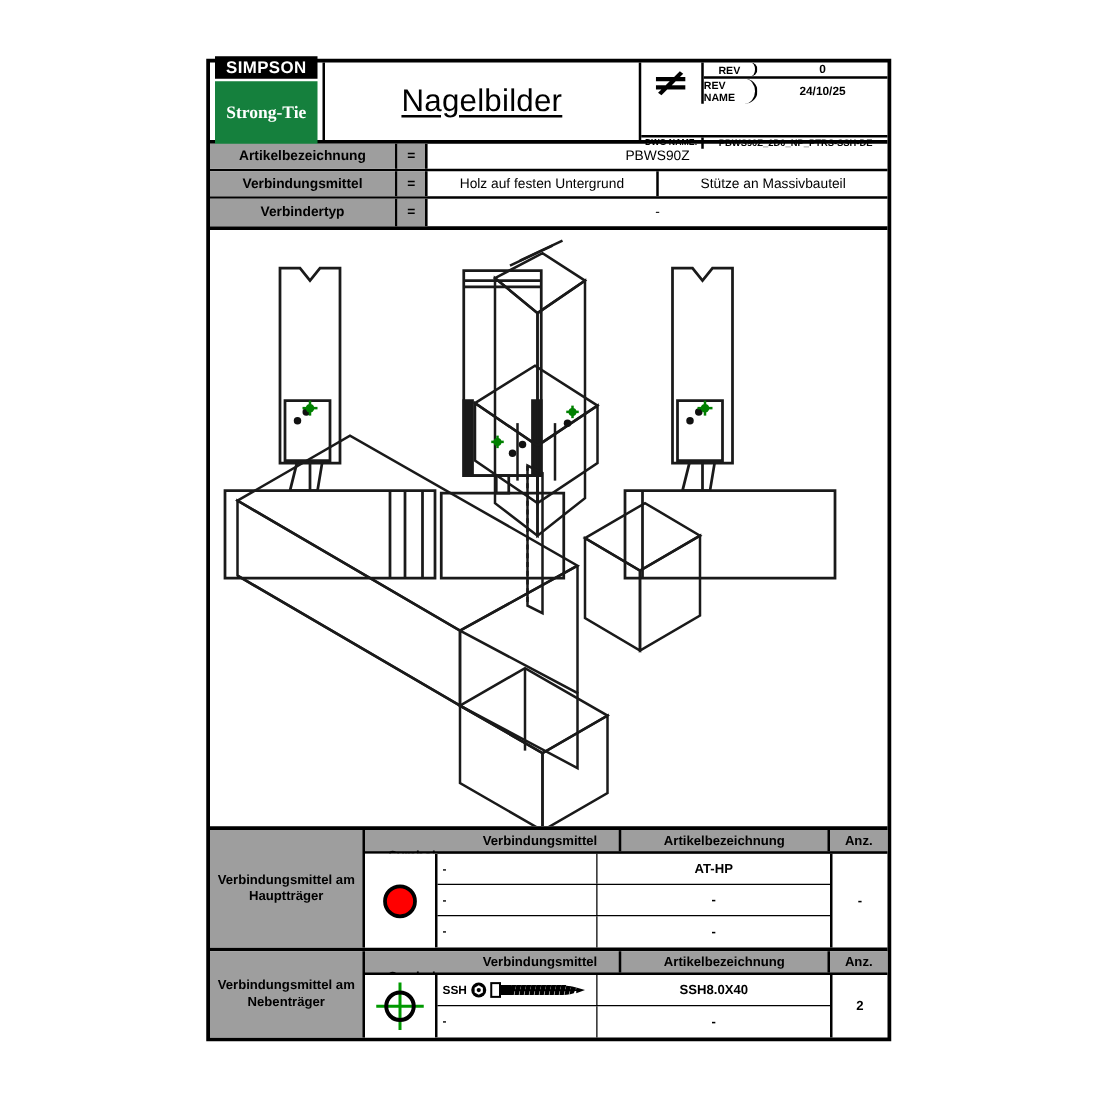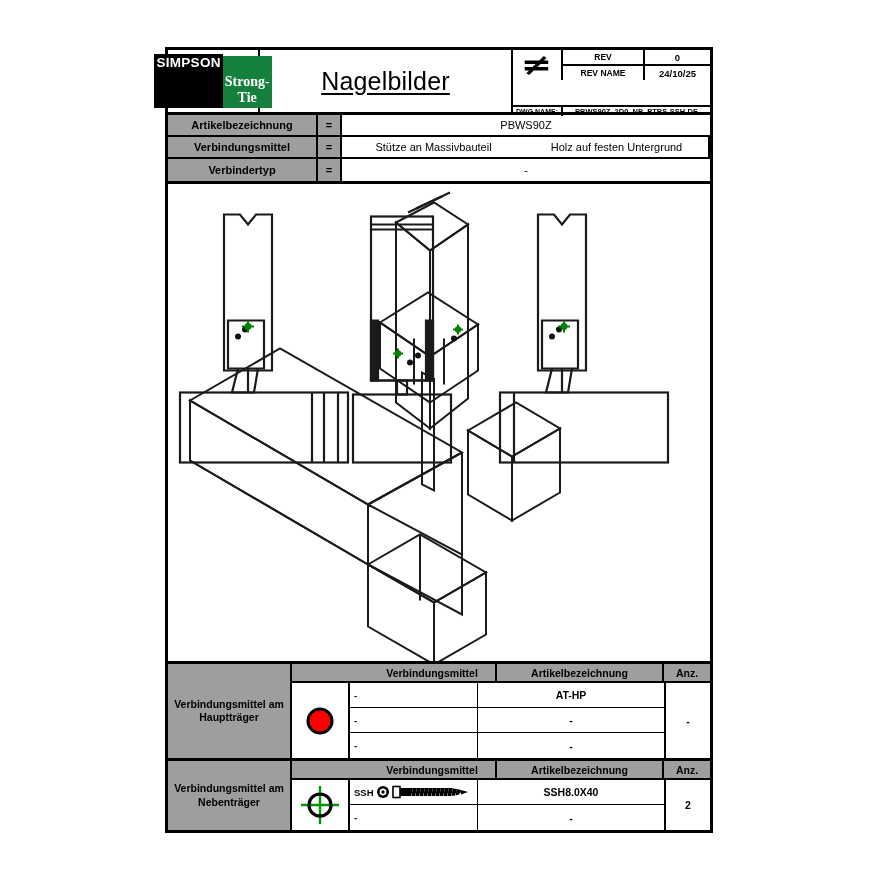--- a/index.html
+++ b/index.html
@@ -28,21 +28,21 @@
     display:flex;
     height:65px;
     border-bottom:3px solid #000;
     box-sizing:border-box;
   }
   .tb-logo{
     width:92px;
     border-right:2px solid #000;
     box-sizing:border-box;
     display:flex;
-    flex-direction:row;
+    flex-direction:column;
     justify-content:center;
     padding:4px 4px;
   }
   .logo-simpson{
     background:#000;color:#fff;
     font-weight:bold;font-size:13.5px;
     letter-spacing:.3px;
     text-align:center;
     padding:1px 2px;
     line-height:1.15;
@@ -96,25 +96,26 @@
     display:flex;flex-direction:column;
   }
   .revrow{
     flex:1;
     display:flex;
     border-bottom:2px solid #000;
     box-sizing:border-box;
   }
   .revrow:last-child{border-bottom:none;}
   .rev-lbl{
-    width:82px;
+    width:43px;
     border-right:2px solid #000;
     display:flex;align-items:center;justify-content:center;
     font-size:8.5px;font-weight:bold;
     box-sizing:border-box;
+    border-radius:10px;
   }
   .rev-val{
     flex:1;
     display:flex;align-items:center;justify-content:center;
     font-size:9.5px;font-weight:bold;
   }
   .tb-dwg{
     flex:1;
     border-top:2px solid #000;
     display:flex;
@@ -298,22 +299,22 @@
 
     <div class="specrow">
       <div class="spec-lbl">Artikelbezeichnung</div>
       <div class="spec-eq">=</div>
       <div class="spec-val">PBWS90Z</div>
     </div>
 
     <div class="specrow">
       <div class="spec-lbl">Verbindungsmittel</div>
       <div class="spec-eq">=</div>
+      <div class="spec-val split">Holz auf festen Untergrund</div>
       <div class="spec-val">Stütze an Massivbauteil</div>
-      <div class="spec-val split">Holz auf festen Untergrund</div>
     </div>
 
     <div class="specrow">
       <div class="spec-lbl">Verbindertyp</div>
       <div class="spec-eq">=</div>
       <div class="spec-val">-</div>
     </div>
   </div>
 
   <div class="viewport">

